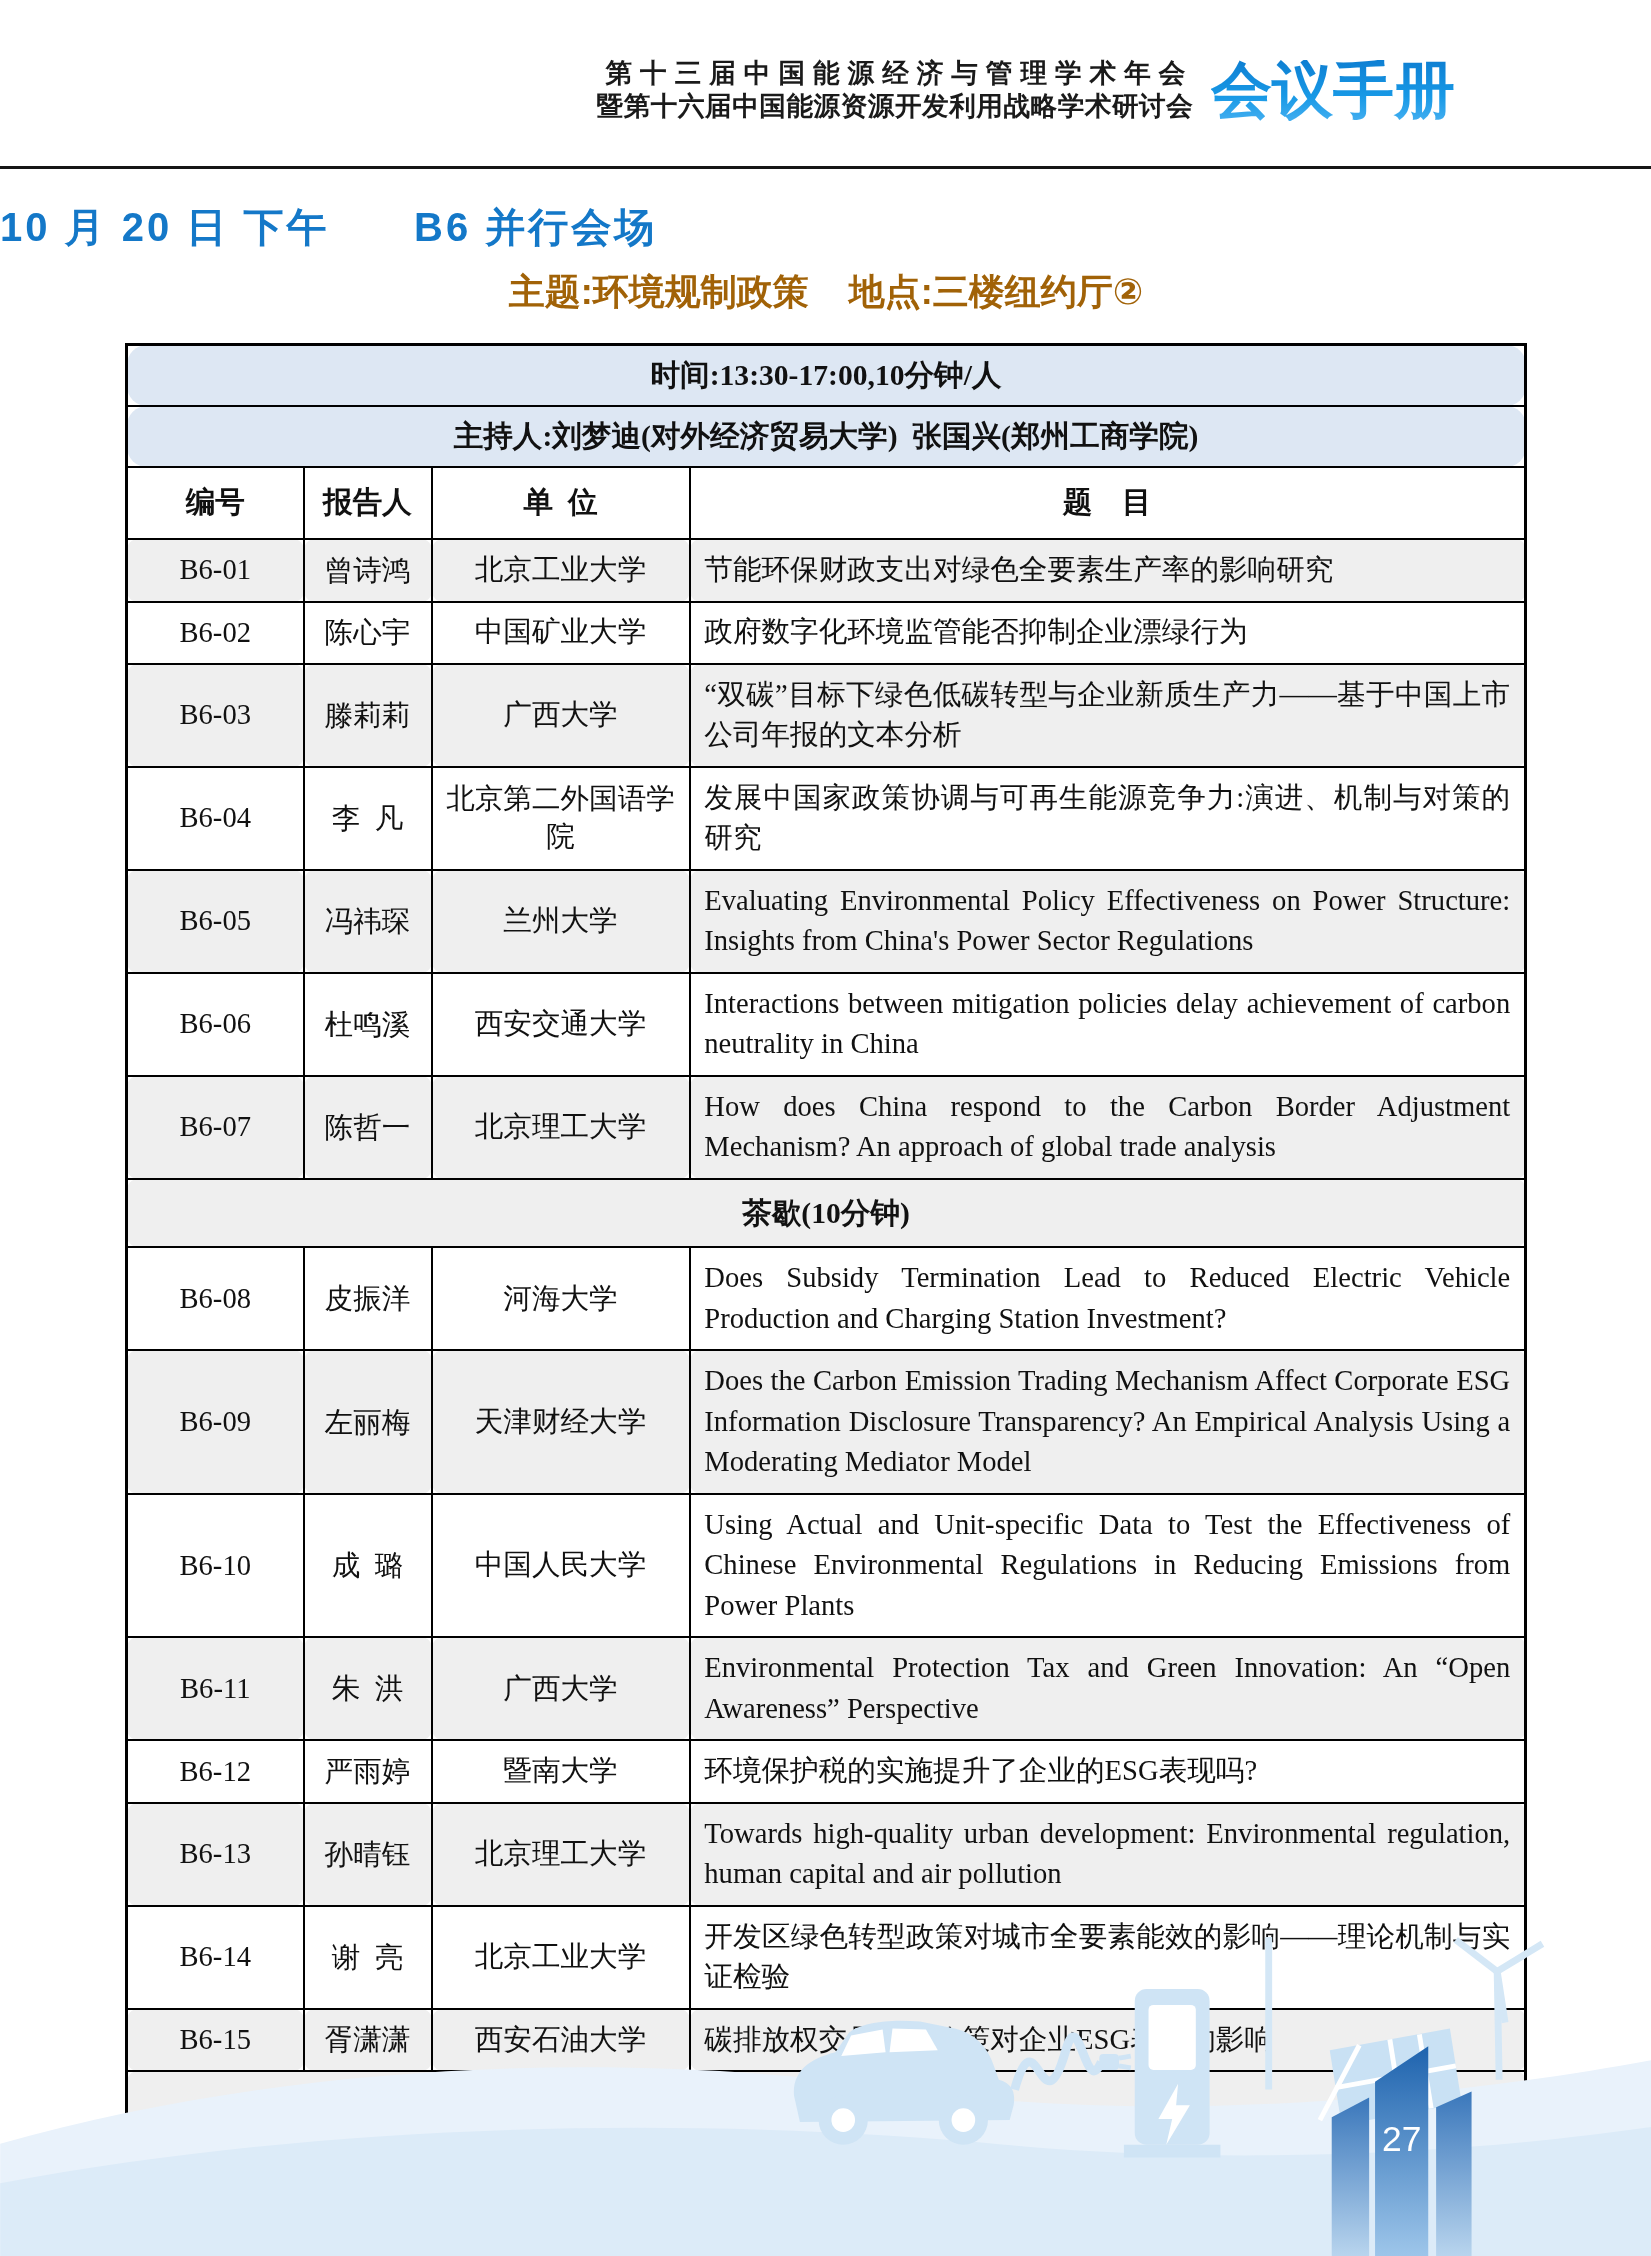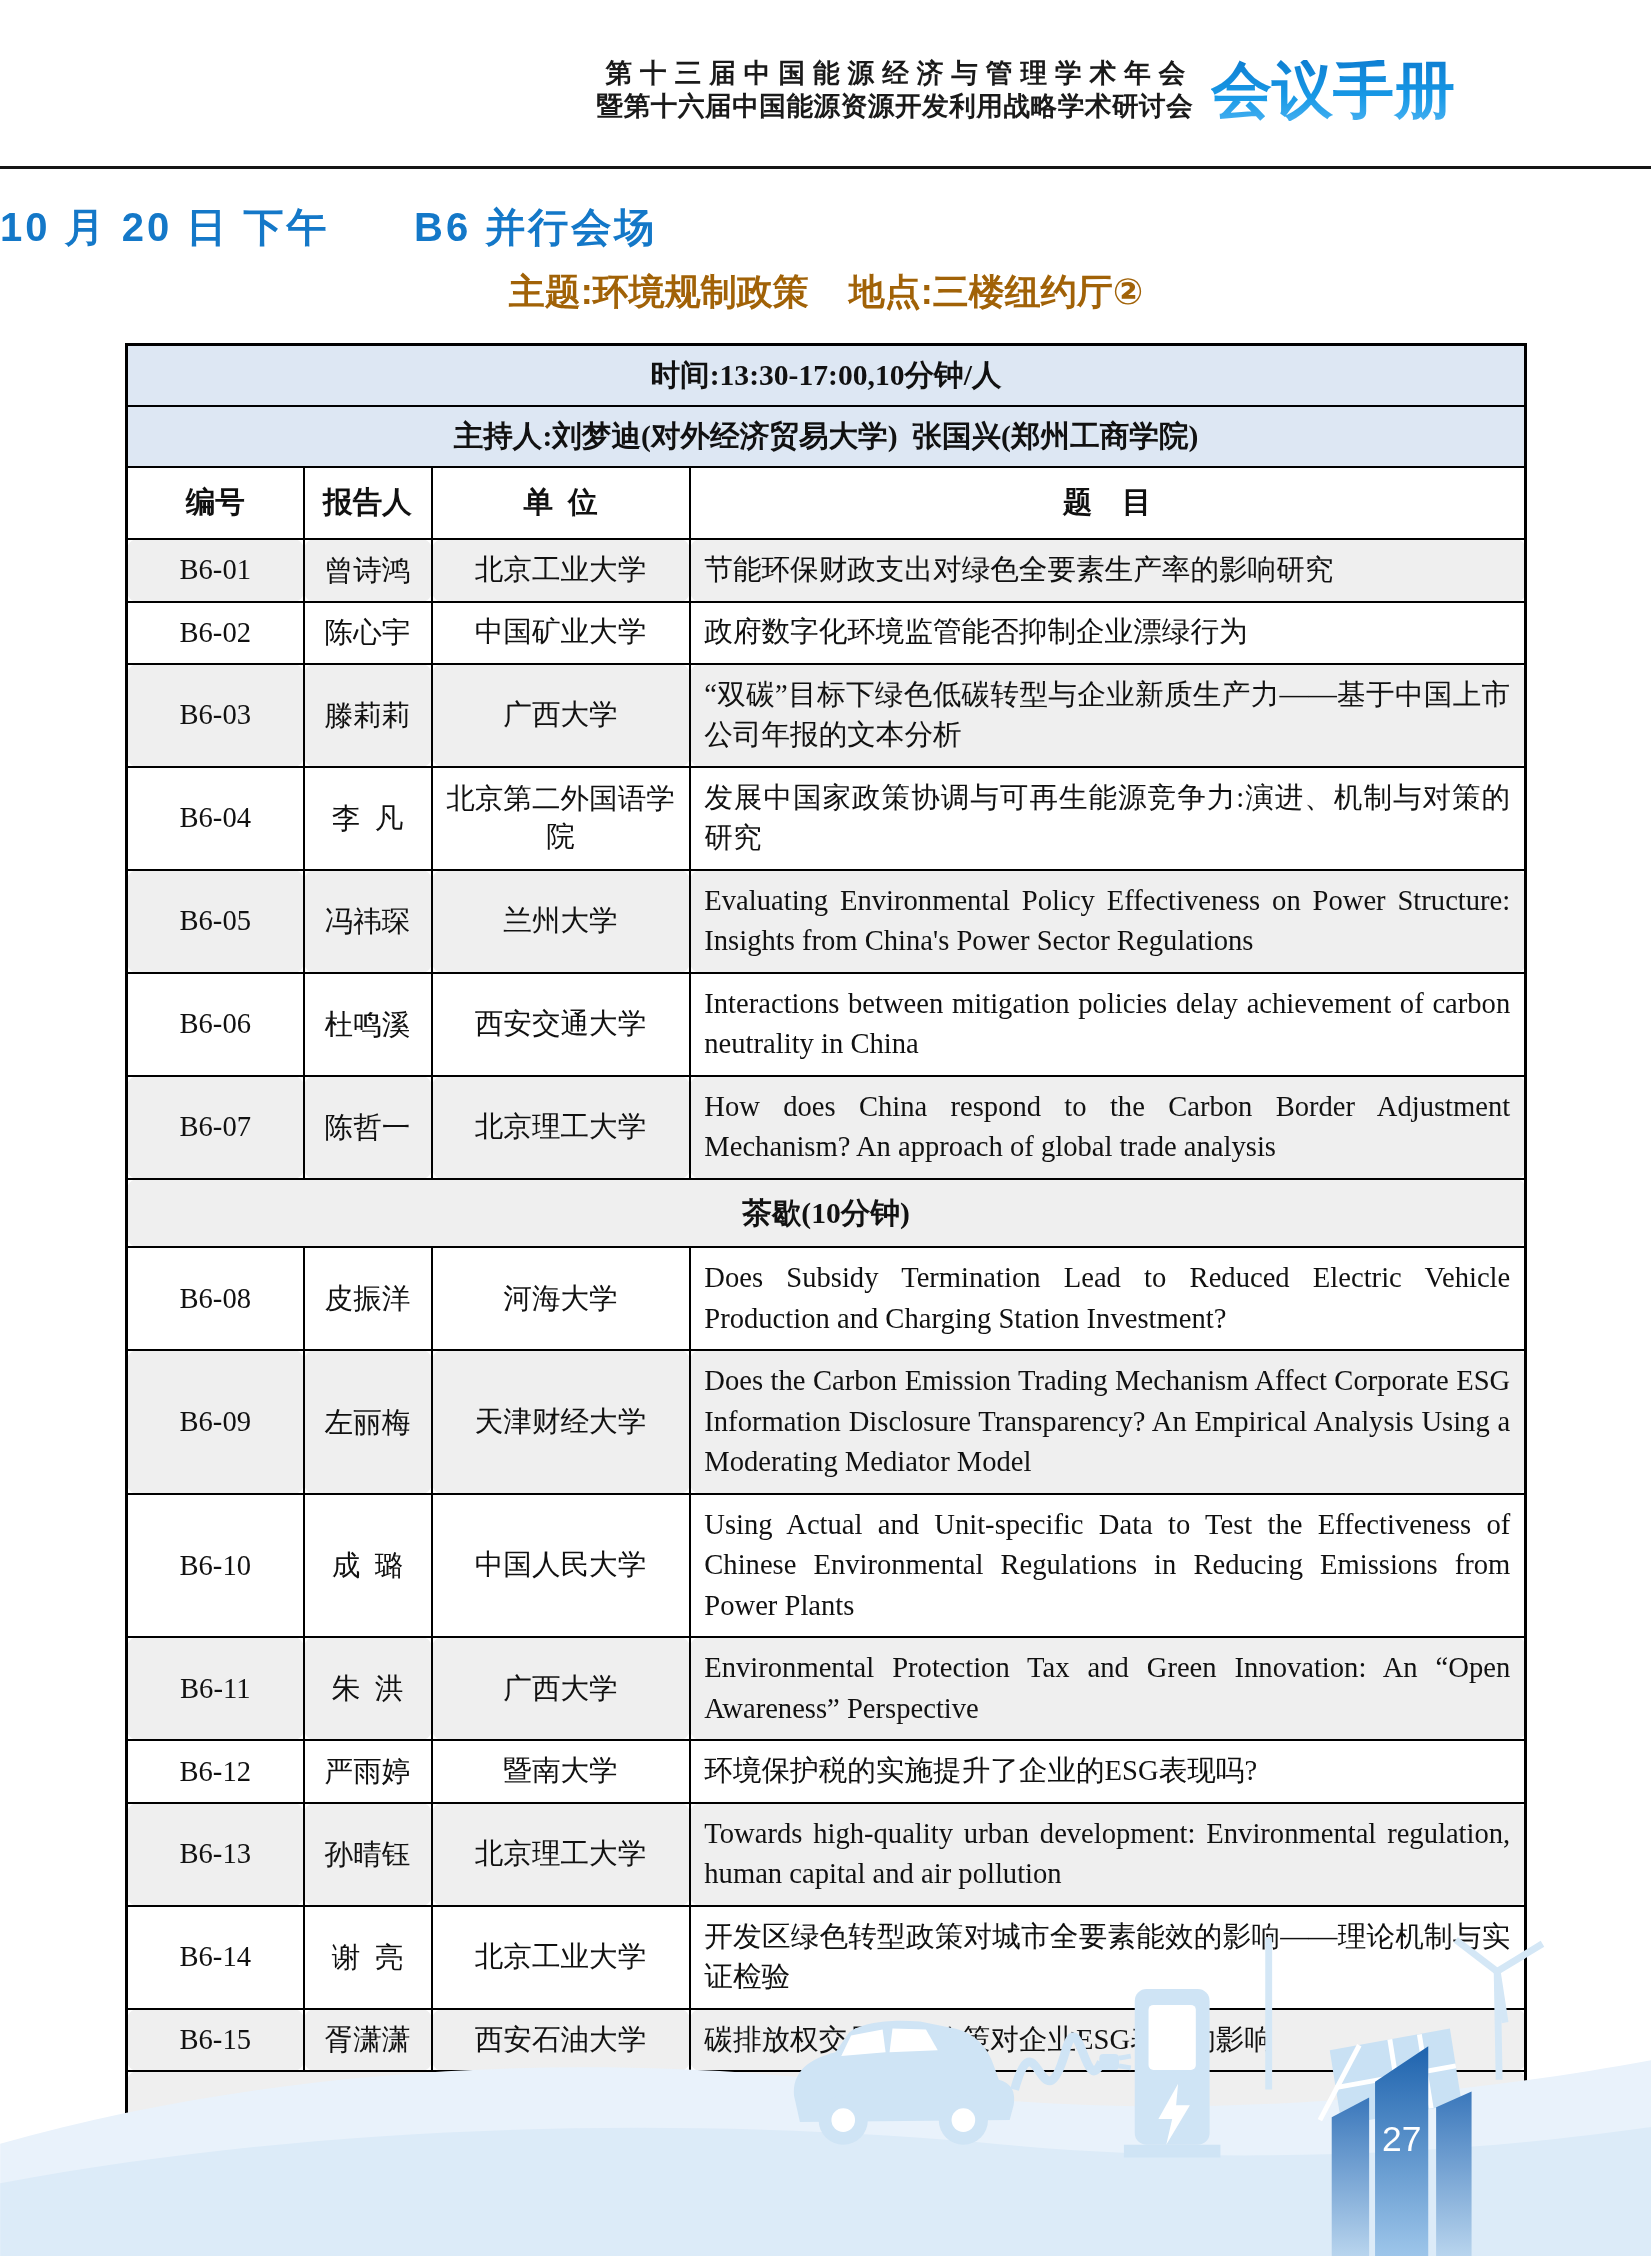--- a/index.html
+++ b/index.html
@@ -32,21 +32,21 @@
   }
   .topic-line {
     position:absolute; top:268px; left:0; width:100%; text-align:center;
     font-family:"Liberation Sans","DejaVu Sans",sans-serif; font-weight:bold;
     font-size:36px; color:#a16207; white-space:pre;
   }
 
   
   table.session { position:absolute; left:125px; top:343px; width:1400px; border-collapse:collapse; border:3px solid #000; table-layout:fixed; }
   table.session td, table.session th { border:2px solid #000; font-size:28.6px; color:#111; }
-  tr.hdr-blue td { background:#dde7f3; font-weight:bold; text-align:center; padding:8.9px 5.9px; font-size:29.6px; white-space:pre; }
+  tr.hdr-blue td { background:#dde7f3; font-weight:bold; text-align:center; padding:8.9px 5.9px; font-size:29.6px; white-space:pre;border-radius:20px; }
   tr.col-head th { background:#ffffff; font-weight:bold; text-align:center; padding:14.8px 3.9px; font-size:29.6px; white-space:pre; }
   td.c-id   { text-align:center; padding:9.9px 3.9px; }
   td.c-speaker { text-align:center; padding:9.9px 3.9px; white-space:pre; }
   td.c-aff  { text-align:center; padding:9.9px 7.9px; line-height:1.35; }
   td.c-title{ text-align:justify; text-justify:inter-word; padding:9.9px 13.8px; line-height:1.42; }
   tr.shade td { background:#efefef;border-radius:11px; }
   tr.banner-row td { text-align:center; font-weight:bold; padding:12.8px 5.9px; font-size:29.6px; }
 
   
   .footer-art { position:absolute; left:0; bottom:0; width:1652px; height:325px; }

